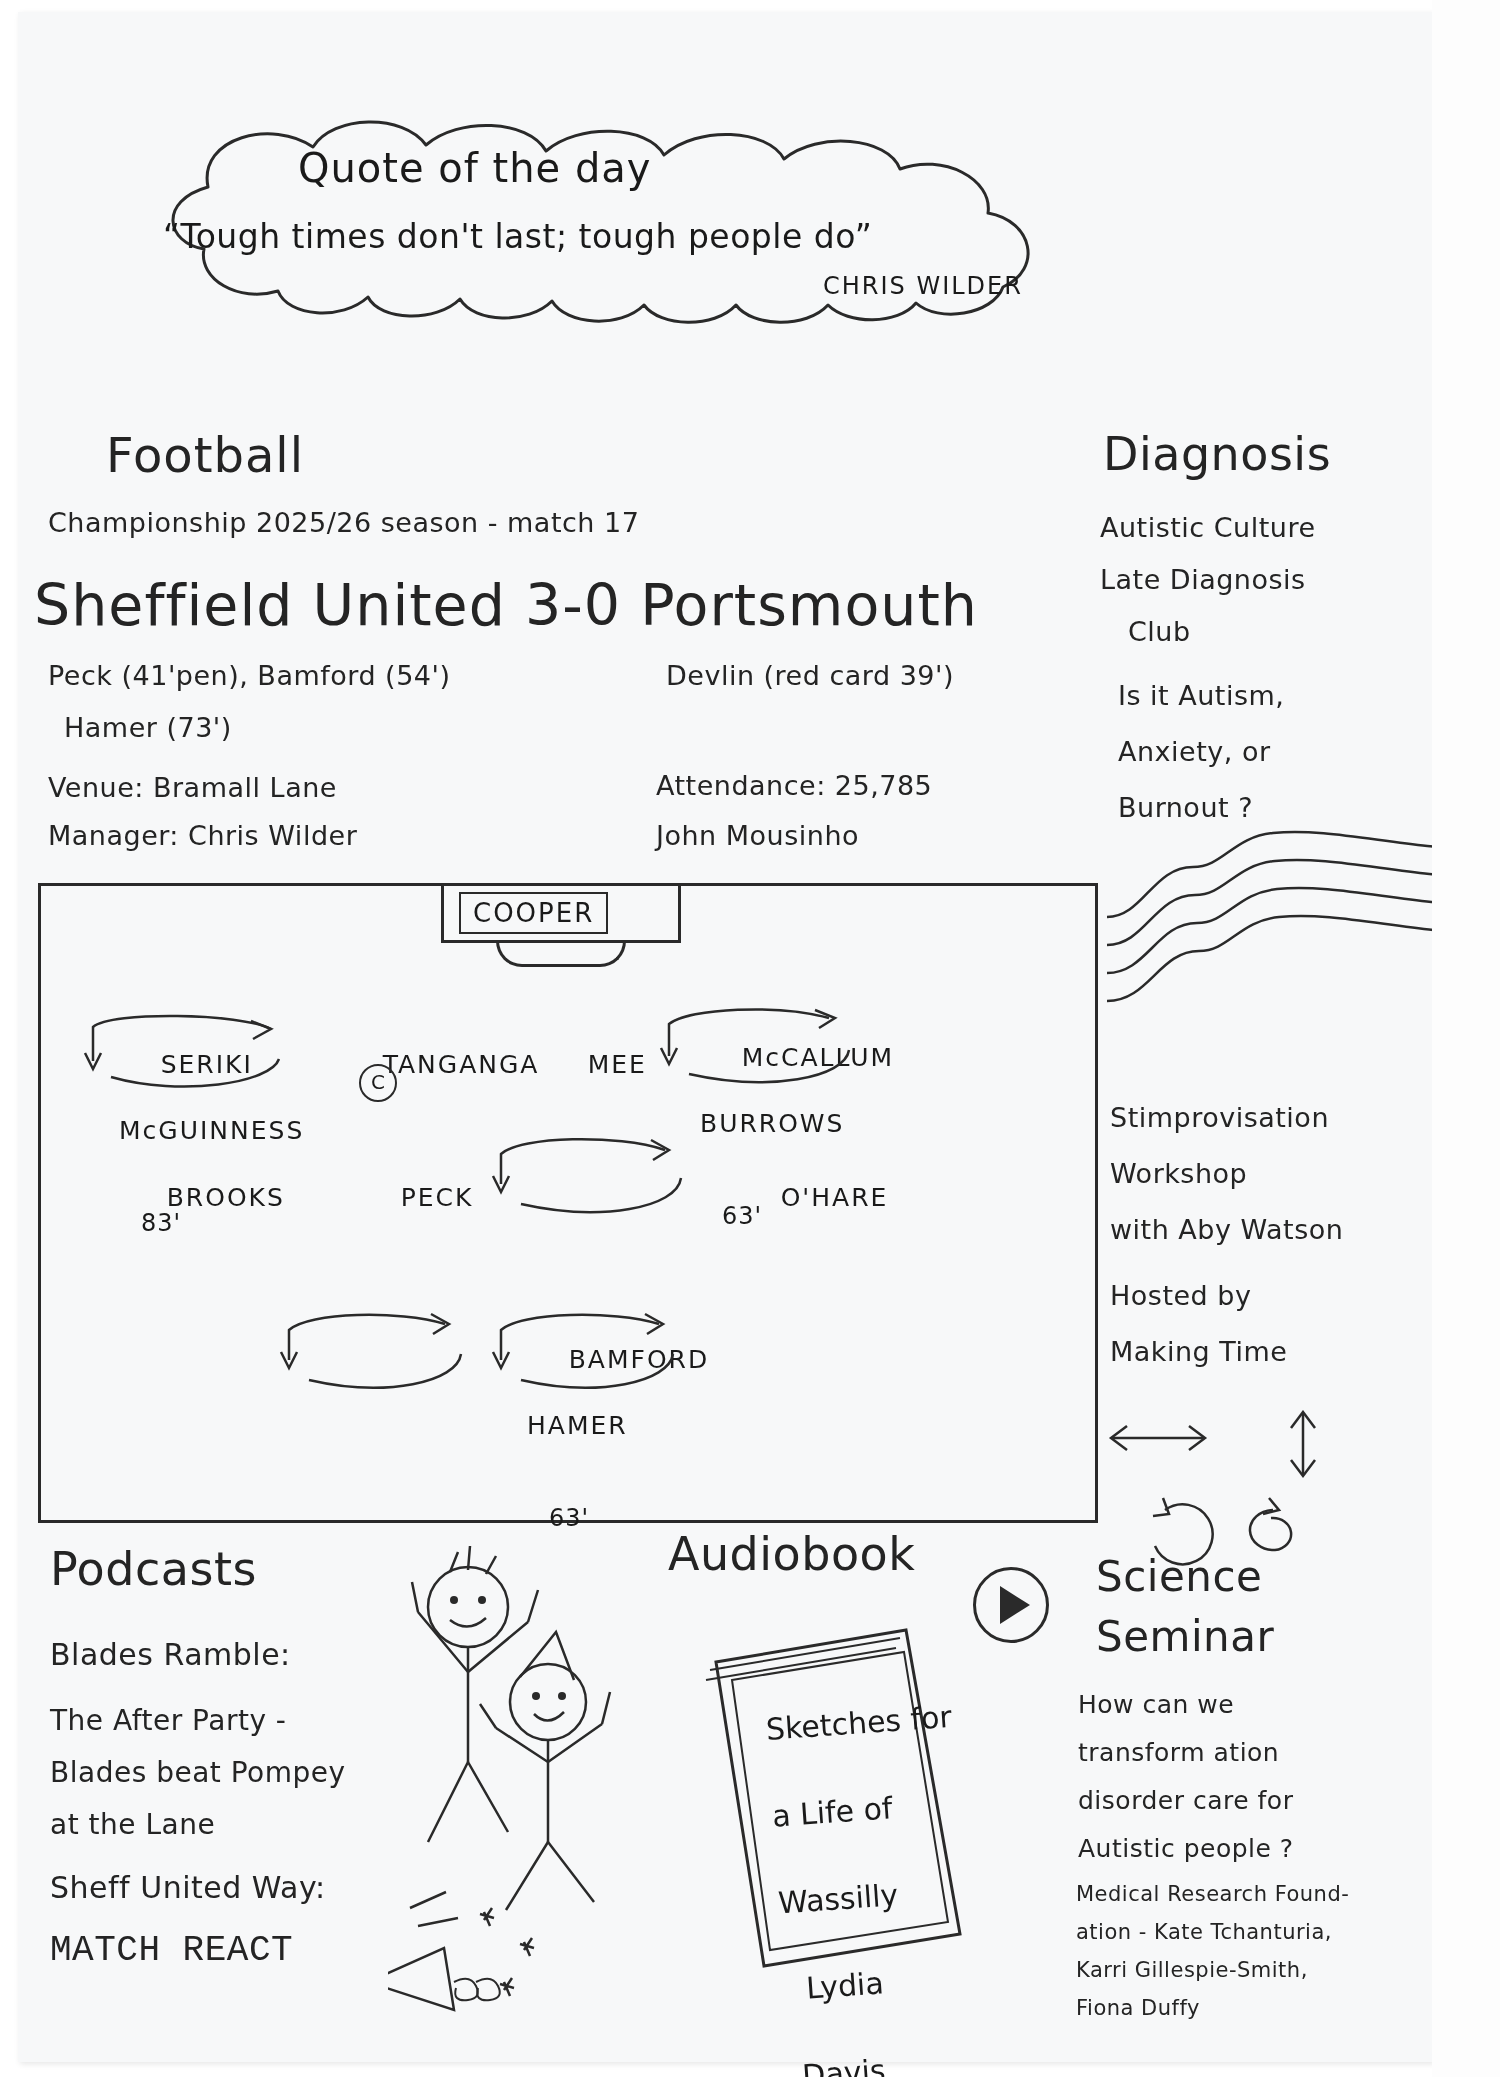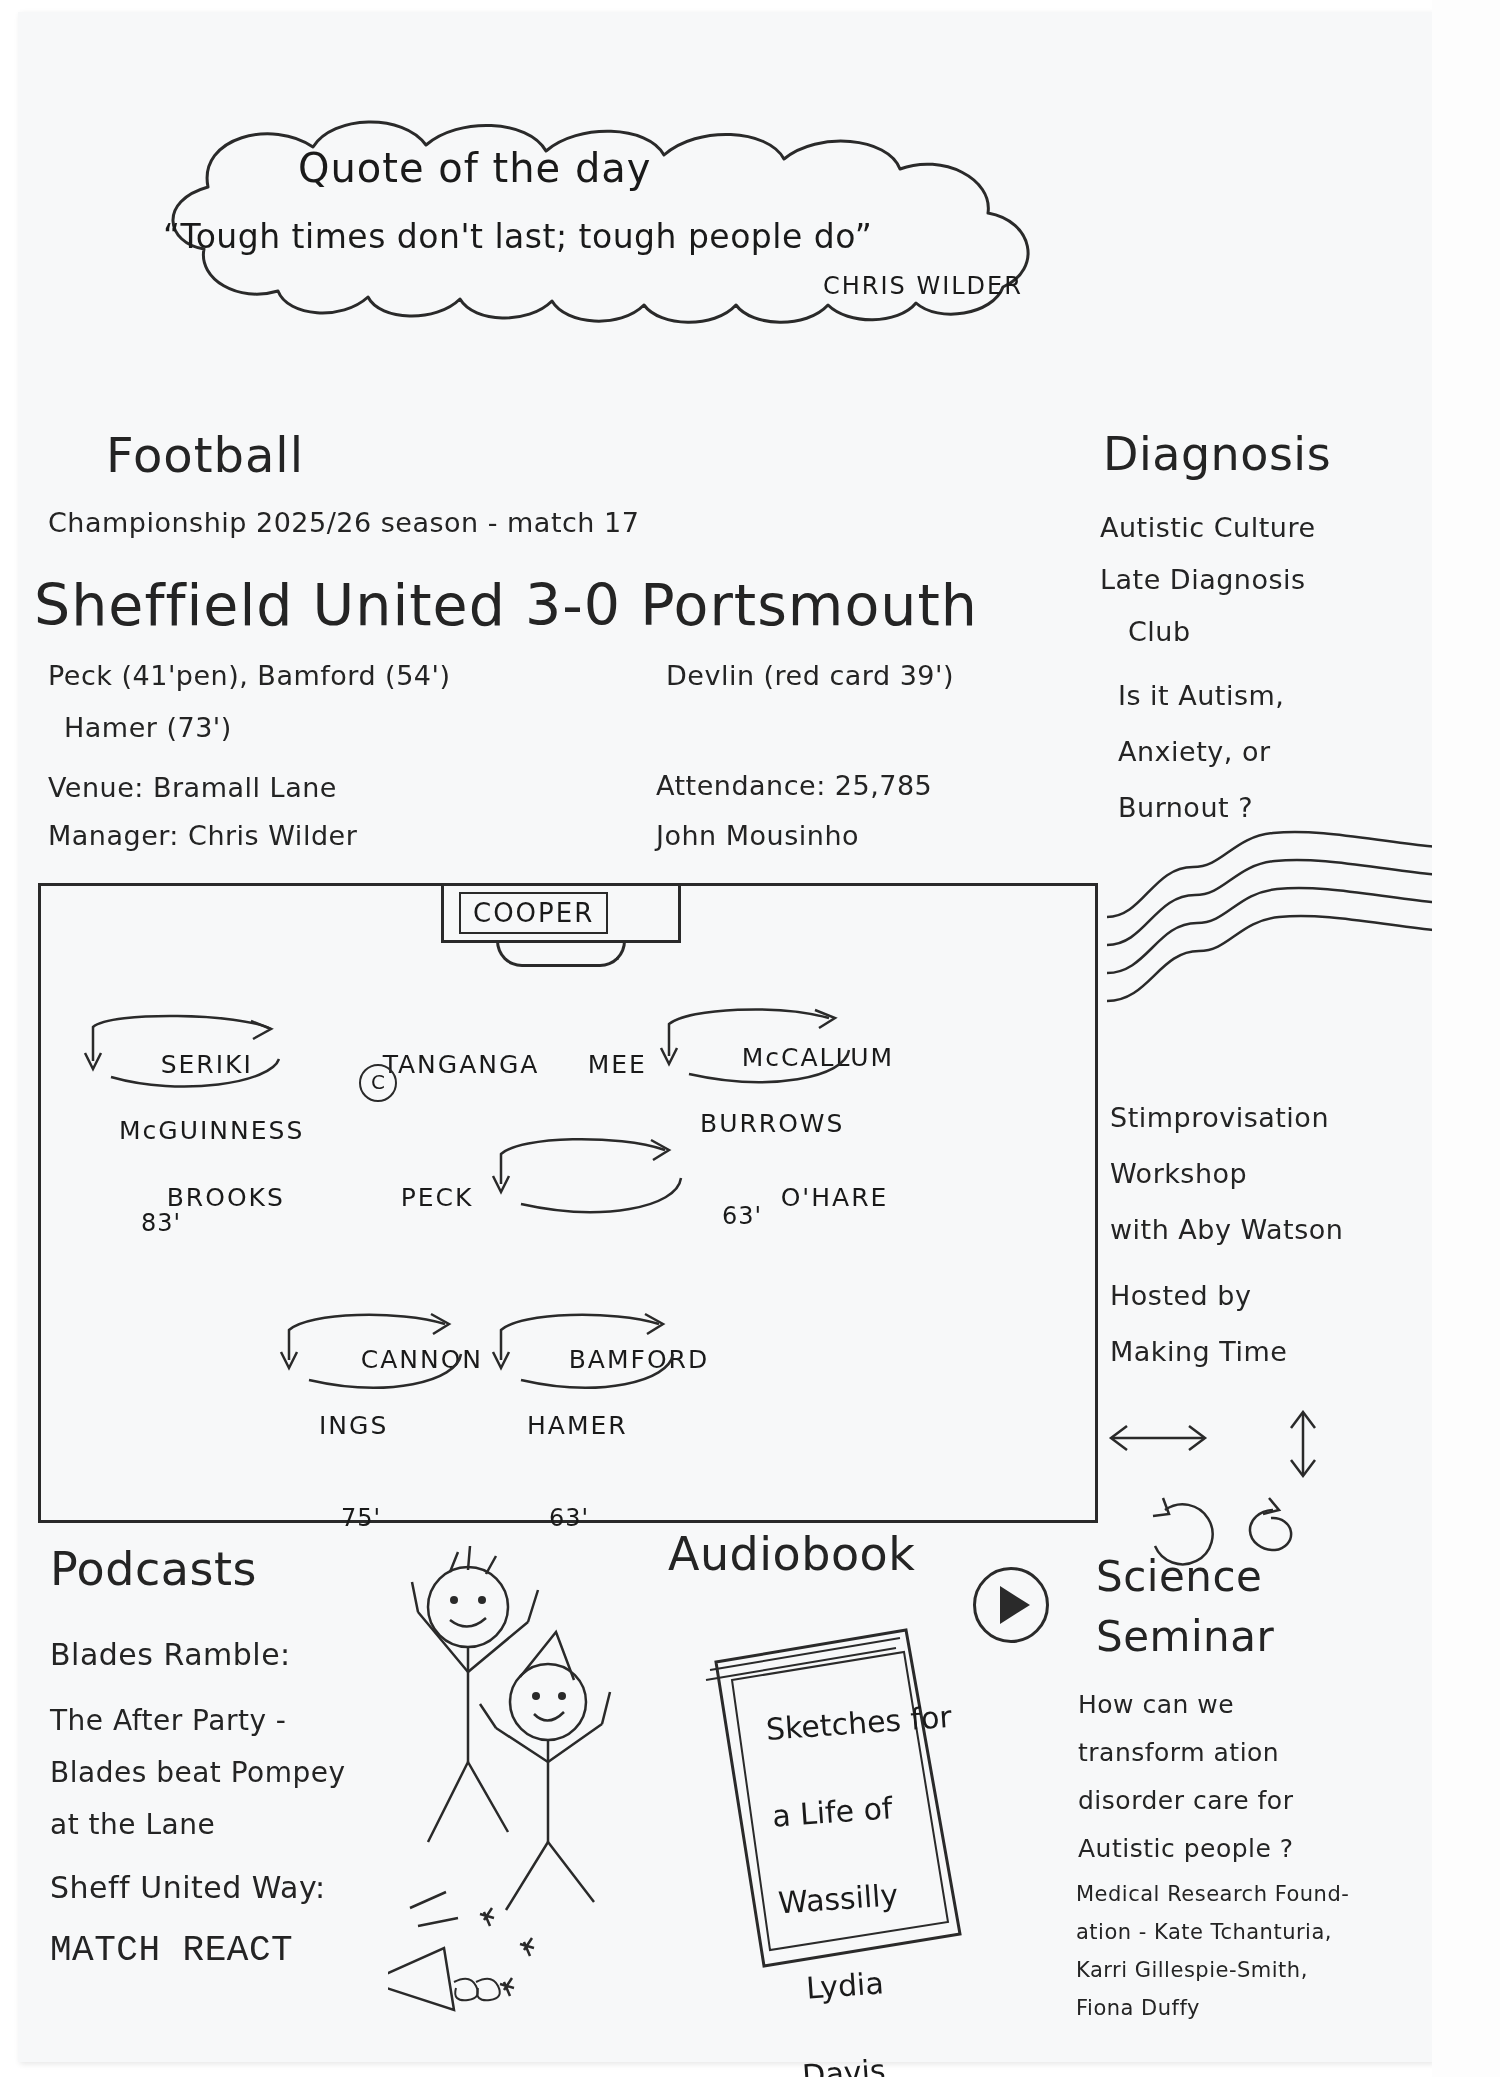--- a/index.html
+++ b/index.html
@@ -277,25 +277,20 @@
     <svg class="swap-arrow" style="left:436px; top:248px;" width="225" height="90" viewBox="0 0 225 90">
       <path d="M188,16 C140,0 44,2 24,20 L24,50" fill="none" stroke="#2a2a2a" stroke-width="2.5"></path>
       <path d="M16,42 L24,58 L32,42" fill="none" stroke="#2a2a2a" stroke-width="2.5"></path>
       <path d="M174,6 L192,16 L176,26" fill="none" stroke="#2a2a2a" stroke-width="2.5"></path>
       <path d="M44,70 C124,88 200,74 204,44" fill="none" stroke="#2a2a2a" stroke-width="2.5"></path>
     </svg>
     <div class="player" style="left:680px; top:268px;">
       <span>O'HARE</span>
     </div>
 
-    <div class="player" style="left:260px; top:430px;">
-      <span>CANNON</span>
-      <span class="sub">INGS</span>
-      <span class="min">75'</span>
-    </div>
     <svg class="swap-arrow" style="left:226px; top:424px;" width="215" height="90" viewBox="0 0 215 90">
       <path d="M178,14 C132,0 42,2 22,20 L22,50" fill="none" stroke="#2a2a2a" stroke-width="2.5"></path>
       <path d="M14,42 L22,58 L30,42" fill="none" stroke="#2a2a2a" stroke-width="2.5"></path>
       <path d="M164,4 L182,14 L166,24" fill="none" stroke="#2a2a2a" stroke-width="2.5"></path>
       <path d="M42,70 C120,88 190,72 194,44" fill="none" stroke="#2a2a2a" stroke-width="2.5"></path>
     </svg>
 
     <div class="player" style="left:468px; top:430px;">
       <span>BAMFORD</span>
       <span class="sub">HAMER</span>

